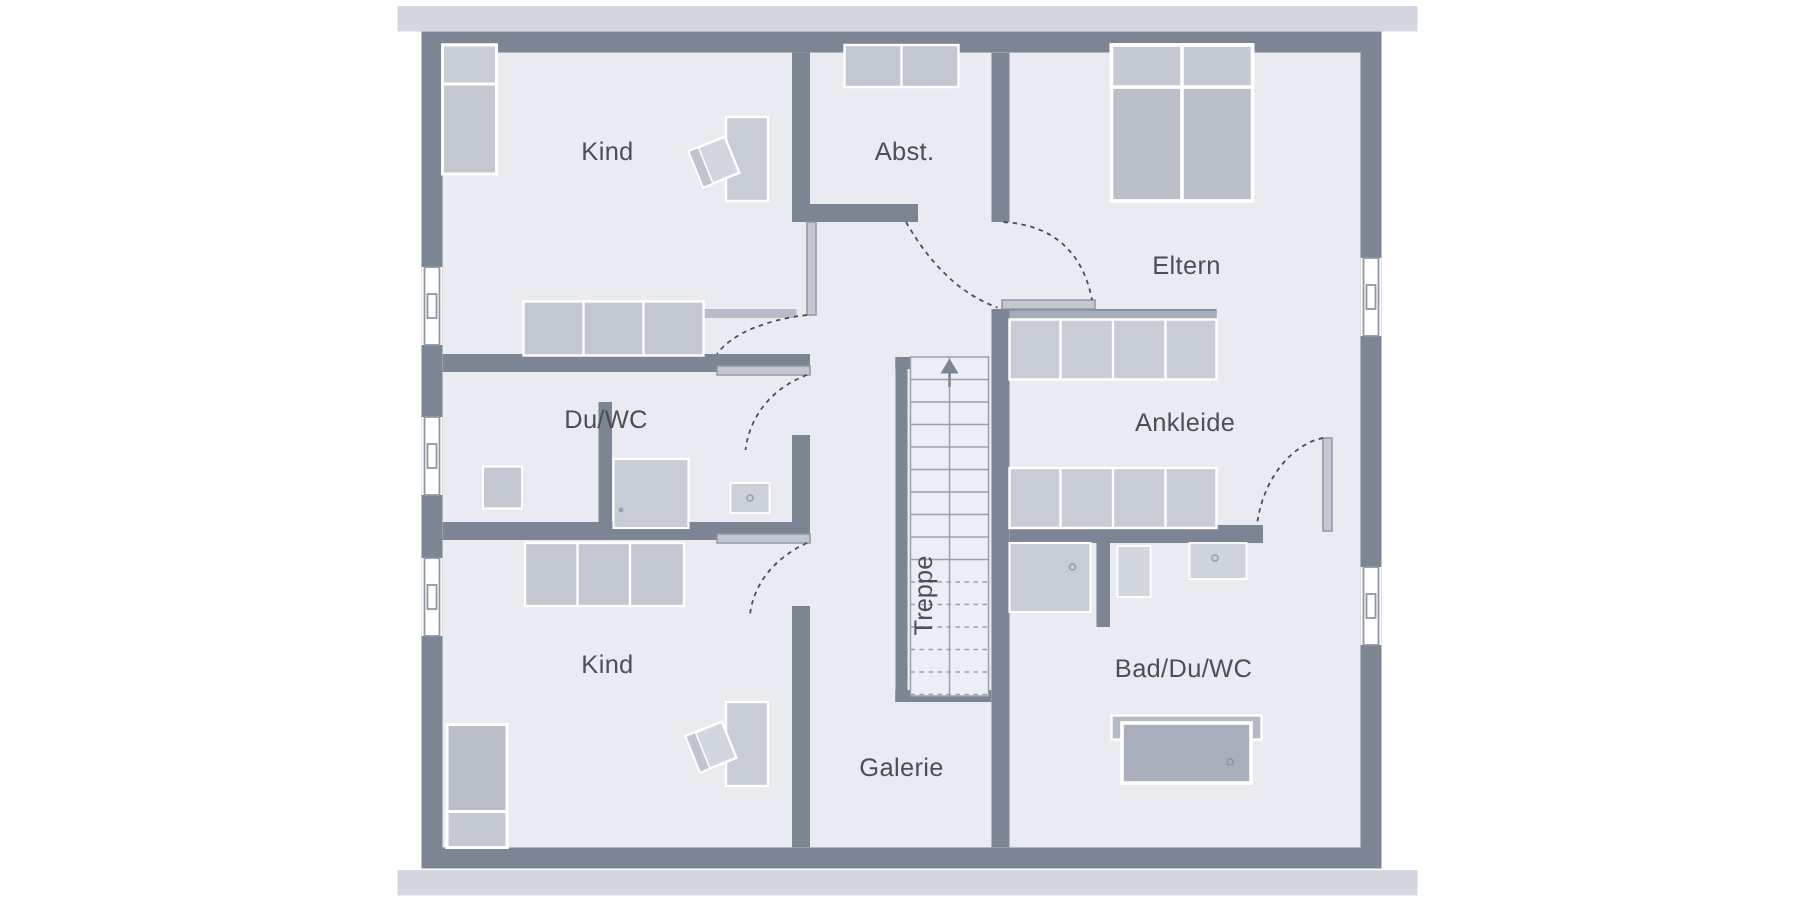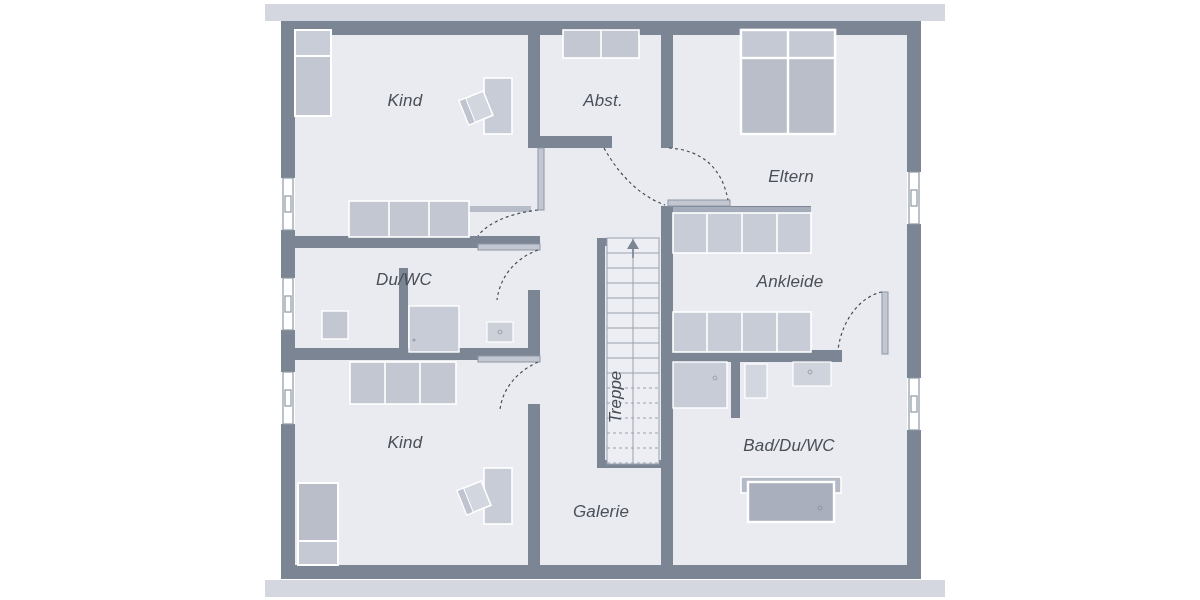--- a/index.html
+++ b/index.html
@@ -3,21 +3,21 @@
 <meta charset="utf-8">
 <title>Floor Plan</title>
 <style>
   html,body{margin:0;padding:0;}
   body{
     width:1200px;height:600px;
     background:#ffffff;
     font-family:"Liberation Sans", sans-serif;
     overflow:hidden;
   }
-  #stage{position:relative;width:980px;height:600px;font-style:italic;}
+  #stage{position:relative;width:980px;height:600px;}
   #stage svg{display:block;}
   .rm-label{
     font-family:"Liberation Sans", sans-serif;
     font-size:17px;
     fill:#4a4f58;
     text-anchor:middle;
     dominant-baseline:middle;
     letter-spacing:.2px;
   }
   .rm-label-vert{

